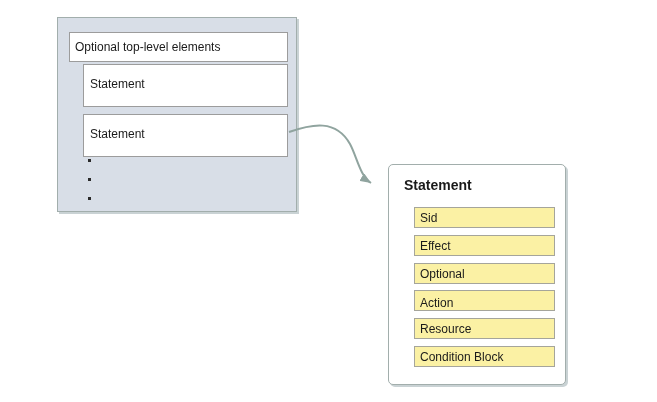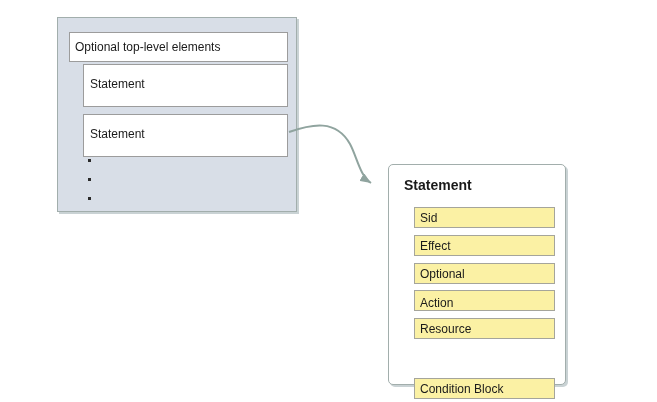--- a/index.html
+++ b/index.html
@@ -108,21 +108,21 @@
     font-size: 12px;
     display: flex; align-items: center;
     padding-left: 5px;
     white-space: nowrap;
   }
   .element-box.e0 { top: 42px; }
   .element-box.e1 { top: 70px; }
   .element-box.e2 { top: 98px; }
   .element-box.e3 { top: 125px; align-items: flex-end; }
   .element-box.e4 { top: 153px; text-align: center; }
-  .element-box.e5 { top: 181px; margin-top: 32px; }
+  .element-box.e5 { top: 181px; }
 </style>
 </head>
 <body>
 
 <div class="stage">
 
   <div class="policy-panel">
     <div class="optional-box">
       <span>Optional top-level elements</span>
     </div>

